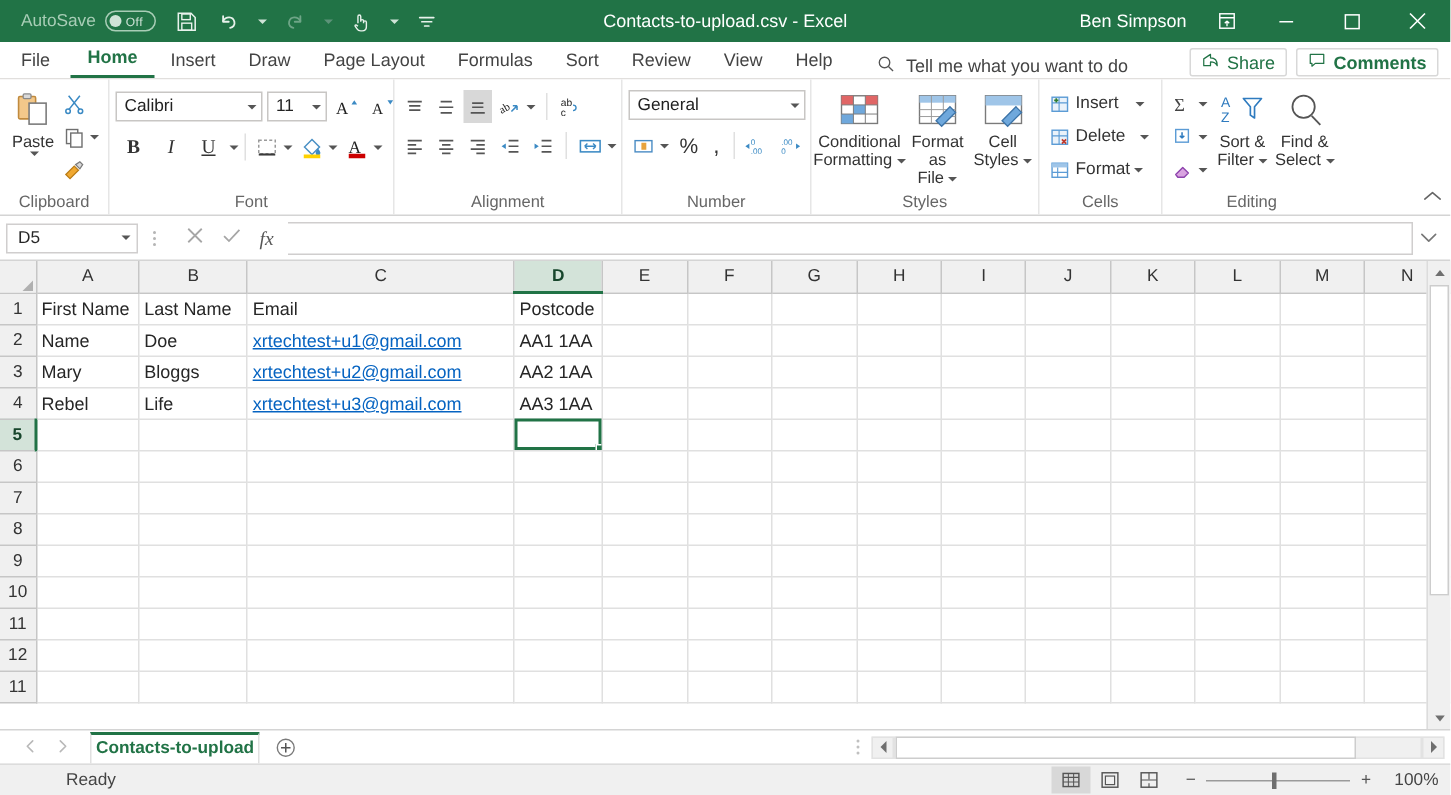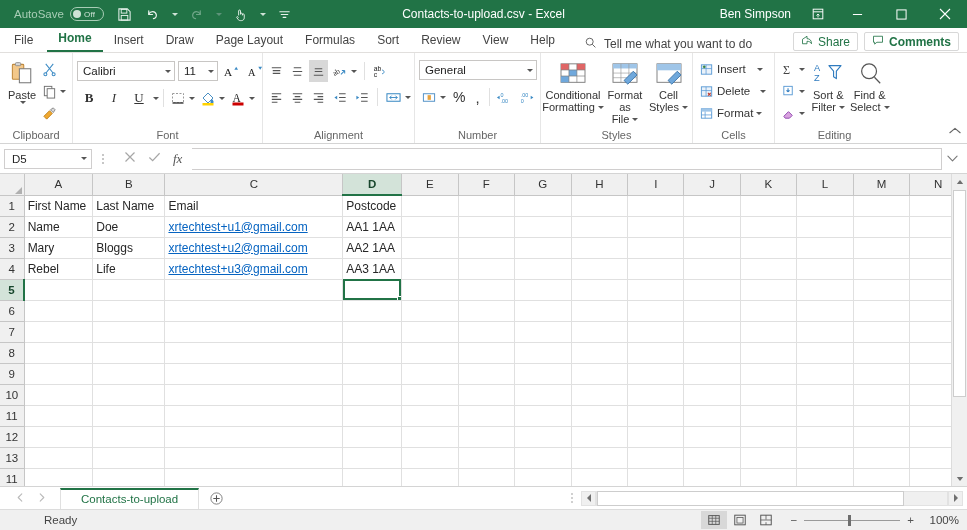--- a/index.html
+++ b/index.html
@@ -79,21 +79,21 @@
 
   
   .vsb{position:absolute;top:0;right:0;width:15px;bottom:0;background:#f0f0f0;border-left:1px solid #dcdcdc;display:flex;flex-direction:column;align-items:center;}
   .sb-arrow{width:15px;height:15px;display:flex;align-items:center;justify-content:center;color:#6f6f6f;background:#f0f0f0;}
   .vsb .thumb{width:11px;background:#fff;border:1px solid #cdcdcd;margin:0 auto;}
   .vsb .track{flex:1;width:15px;position:relative;}
 
   
   .sheetbar{height:22px;flex:0 0 22px;background:#fff;display:flex;align-items:center;border-top:1px solid #d4d4d4;}
   .navarrows{display:flex;align-items:center;gap:14px;padding:0 14px 0 16px;color:#b9b9b9;}
-  .sheet-tab{height:21px;display:flex;align-items:center;padding:0 20px;font-size:11.5px;color:#217346;font-weight:normal;border-top:2px solid #217346;border-left:1px solid #e0e0e0;border-right:1px solid #e0e0e0;background:#fff;box-sizing:border-box;}
+  .sheet-tab{height:21px;display:flex;align-items:center;padding:0 3px;font-size:11.5px;color:#217346;font-weight:bold;border-top:2px solid #217346;border-left:1px solid #e0e0e0;border-right:1px solid #e0e0e0;background:#fff;box-sizing:border-box;}
   .addsheet{width:34px;display:flex;align-items:center;justify-content:center;color:#666;}
   .hsb-wrap{margin-left:auto;display:flex;align-items:center;height:22px;padding-right:4px;}
   .hgrip{display:flex;flex-direction:column;gap:2px;padding:0 8px;}
   .hgrip i{width:2px;height:2px;background:#c0c0c0;border-radius:50%;}
   .hsb{width:352px;height:15px;background:#f0f0f0;display:flex;align-items:center;border:1px solid #e2e2e2;box-sizing:border-box;}
   .hsb .hthumb{height:13px;background:#fff;border:1px solid #cdcdcd;flex:0 0 305px;}
 
   
   .statusbar{height:20px;flex:0 0 20px;background:#f0f0f0;display:flex;align-items:center;border-top:1px solid #dcdcdc;font-size:11.5px;color:#444;padding-left:36px;}
   .status-left{padding-left:8px;}
@@ -836,37 +836,20 @@
             <td class="cell"></td>
             <td class="cell"></td>
             <td class="cell"></td>
             <td class="cell"></td>
             <td class="cell"></td>
             <td class="cell"></td>
             <td class="cell"></td>
             <td class="cell"></td>
           </tr>
           <tr>
-            <th class="rowhead">13</th>
-            <td class="cell"></td>
-            <td class="cell"></td>
-            <td class="cell"></td>
-            <td class="cell"></td>
-            <td class="cell"></td>
-            <td class="cell"></td>
-            <td class="cell"></td>
-            <td class="cell"></td>
-            <td class="cell"></td>
-            <td class="cell"></td>
-            <td class="cell"></td>
-            <td class="cell"></td>
-            <td class="cell"></td>
-            <td class="cell"></td>
-          </tr>
-          <tr>
             <th class="rowhead">11</th>
             <td class="cell"></td>
             <td class="cell"></td>
             <td class="cell"></td>
             <td class="cell"></td>
             <td class="cell"></td>
             <td class="cell"></td>
             <td class="cell"></td>
             <td class="cell"></td>
             <td class="cell"></td>

